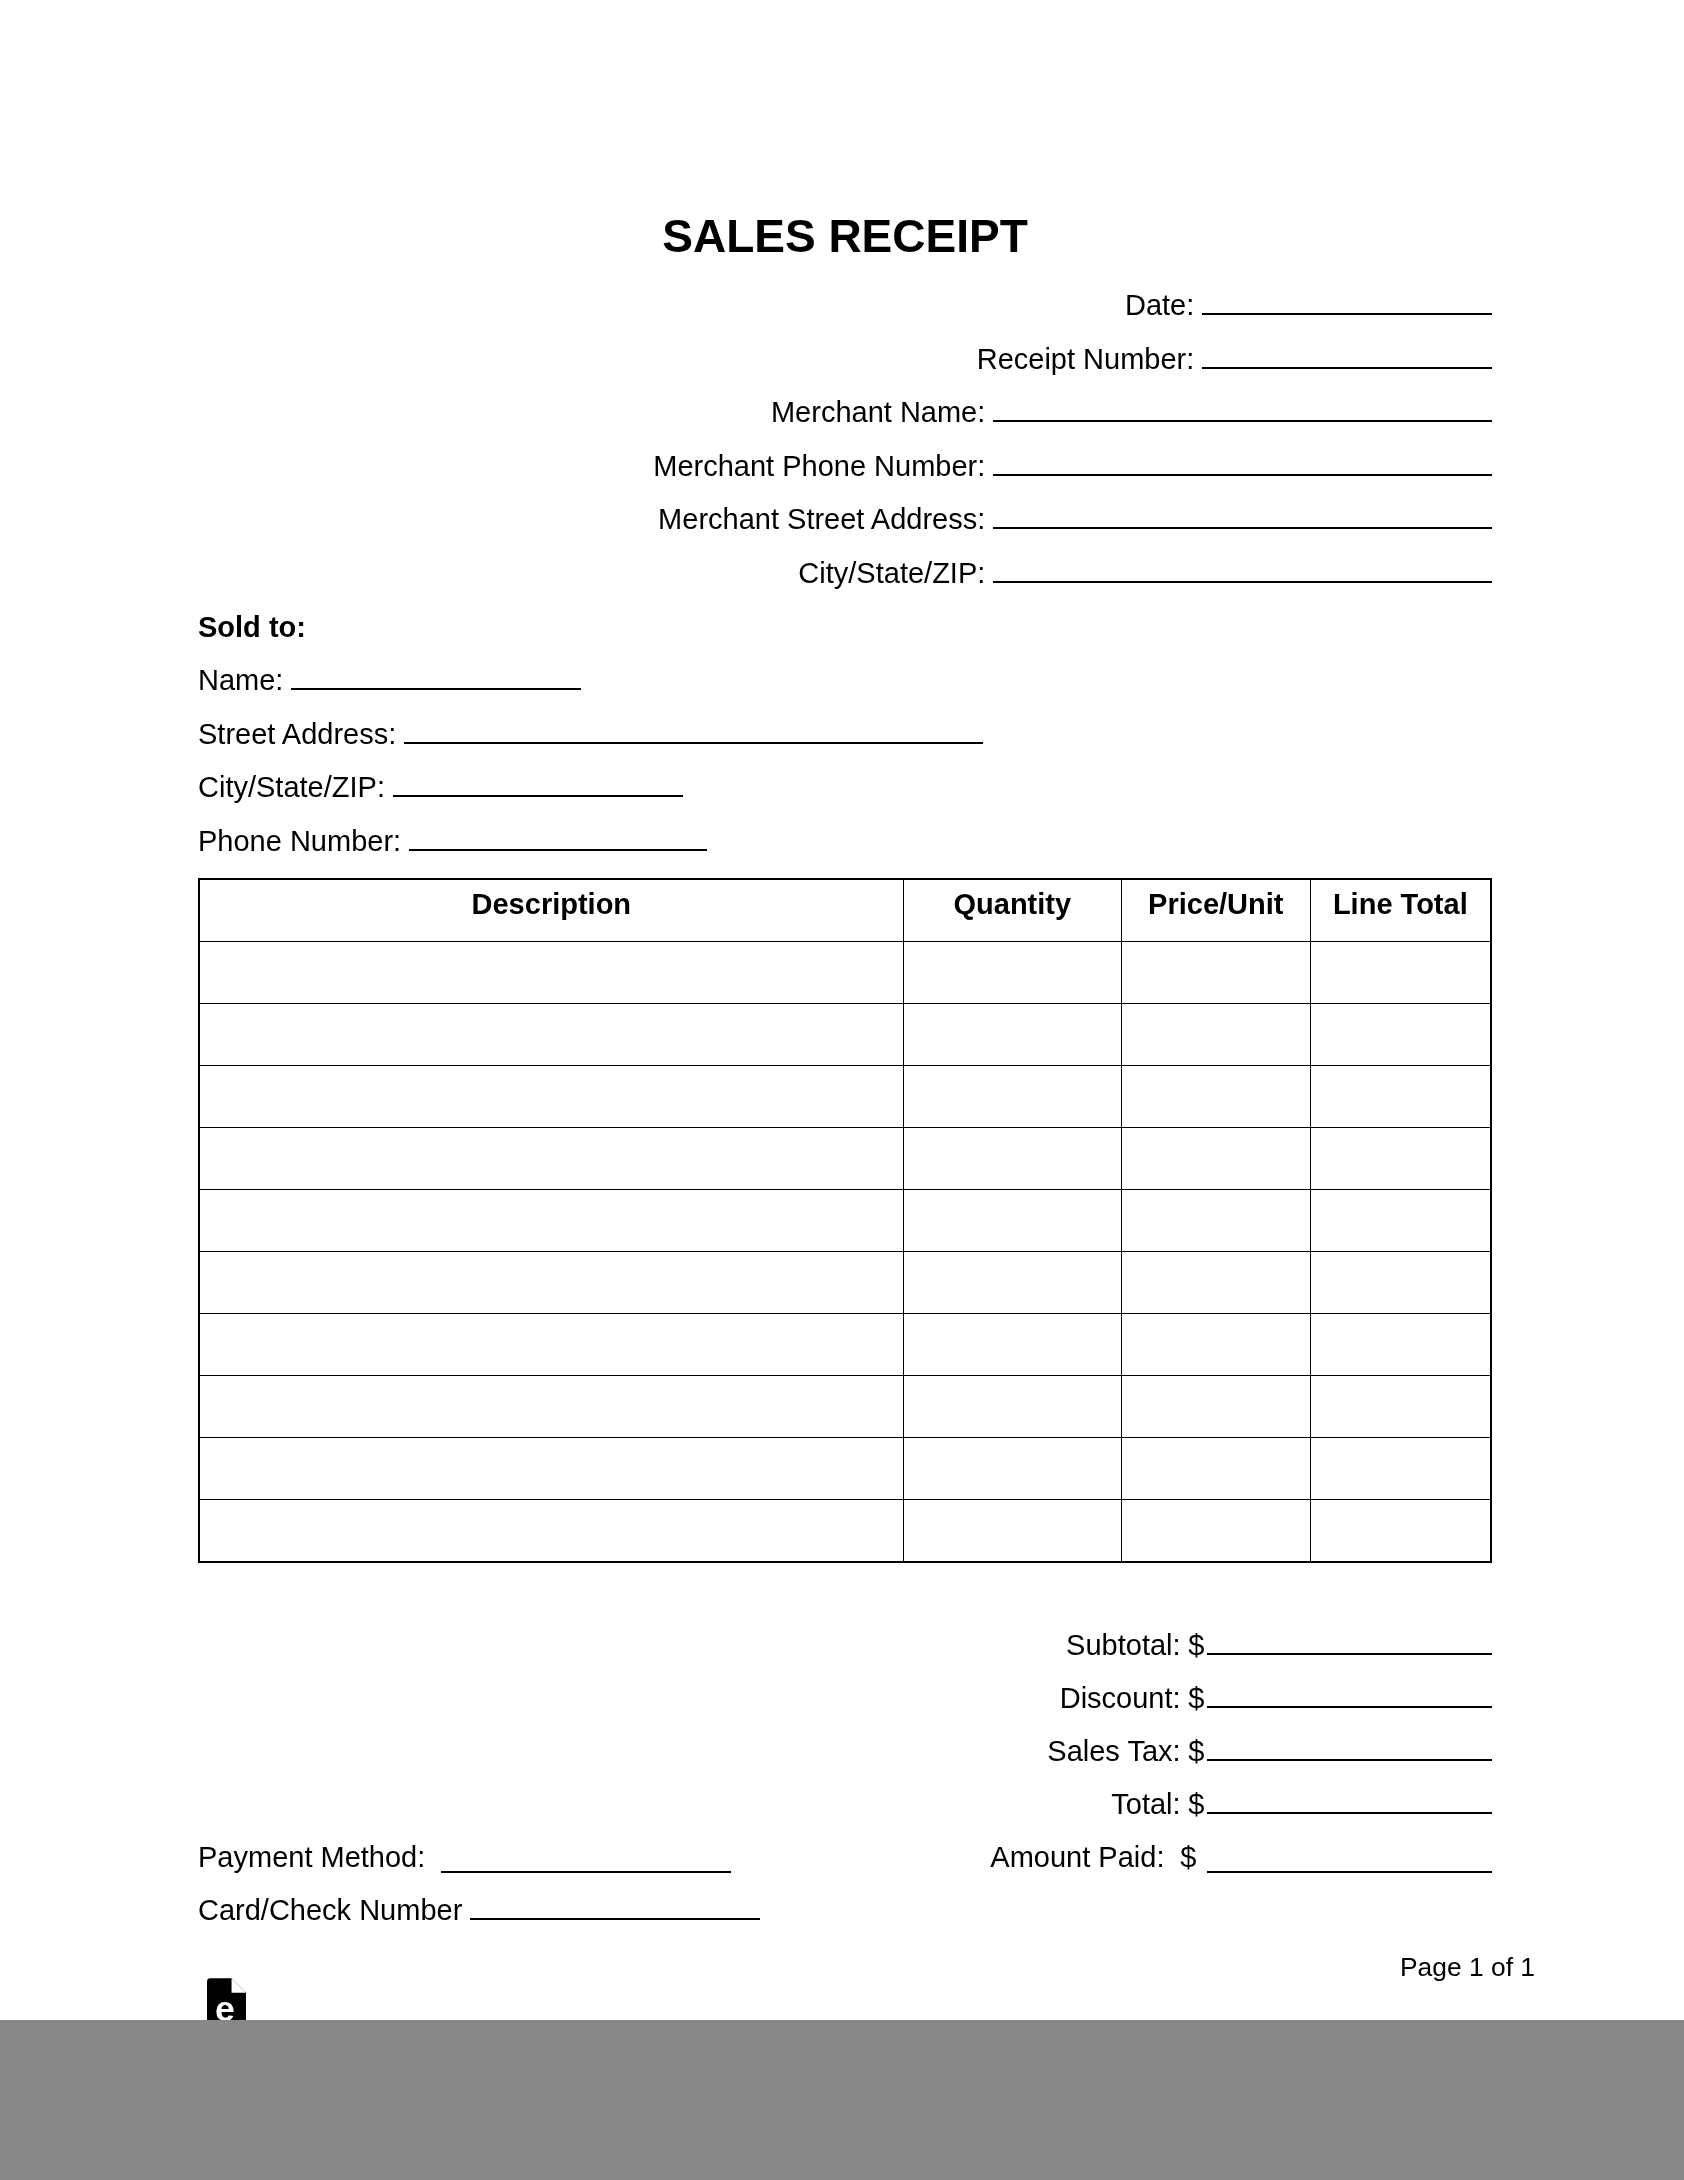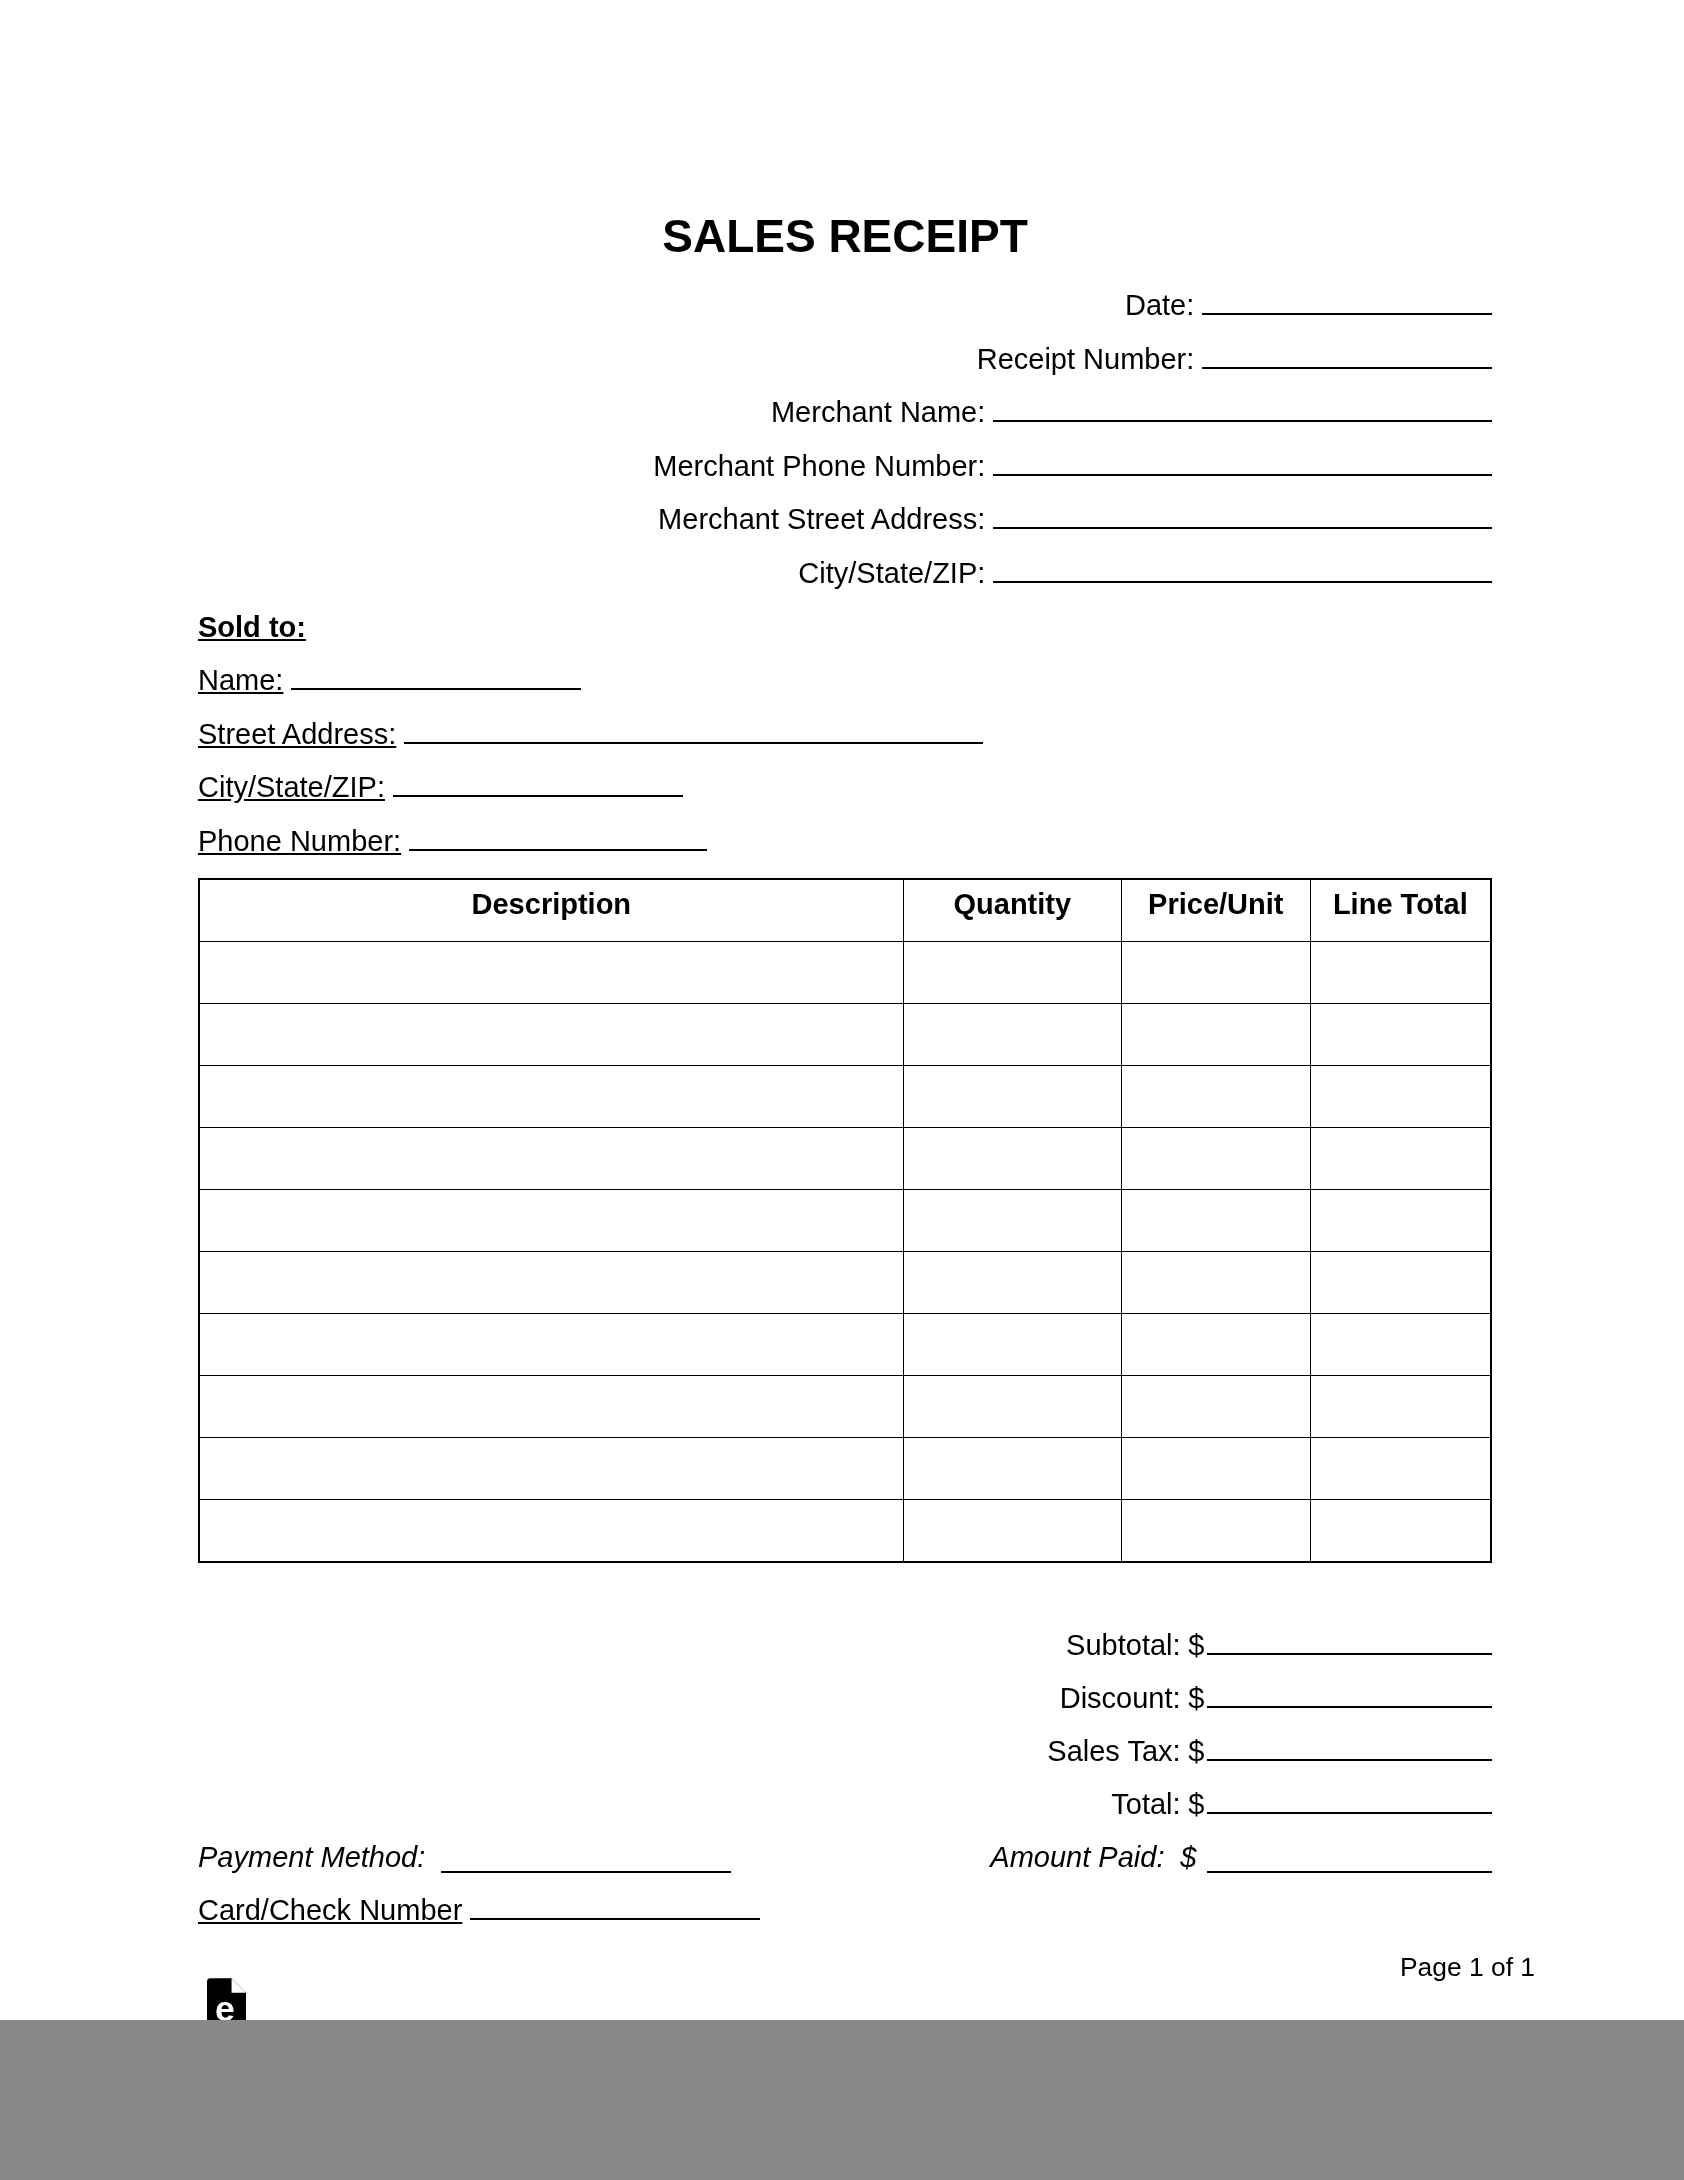--- a/index.html
+++ b/index.html
@@ -23,22 +23,22 @@
     font-weight: bold;
     line-height: 1;
   }
   .fields { margin-top: 29px; }
   .row {
     line-height: 34px;
     margin-bottom: 19.6px;
     white-space: nowrap;
   }
   .row-right { display: flex; justify-content: flex-end; align-items: baseline; }
-  .row-left  { display: flex; justify-content: flex-start; align-items: baseline; text-decoration: underline; }
-  .row-split { display: flex; justify-content: space-between; align-items: center; font-style: italic; }
+  .row-left  { display: flex; justify-content: flex-start; align-items: baseline; }
+  .row-split { display: flex; justify-content: space-between; align-items: center; }
   .heading-bold { font-weight: bold; }
   .line {
     display: inline-block;
     height: 10.2px;
     border-bottom: 2.6px solid #000;
     vertical-align: -6px;
     margin-left: 7.7px;
   }
   .after-dollar { margin-left: 2.6px; }
   .dollar { margin-left: 7.7px; }

